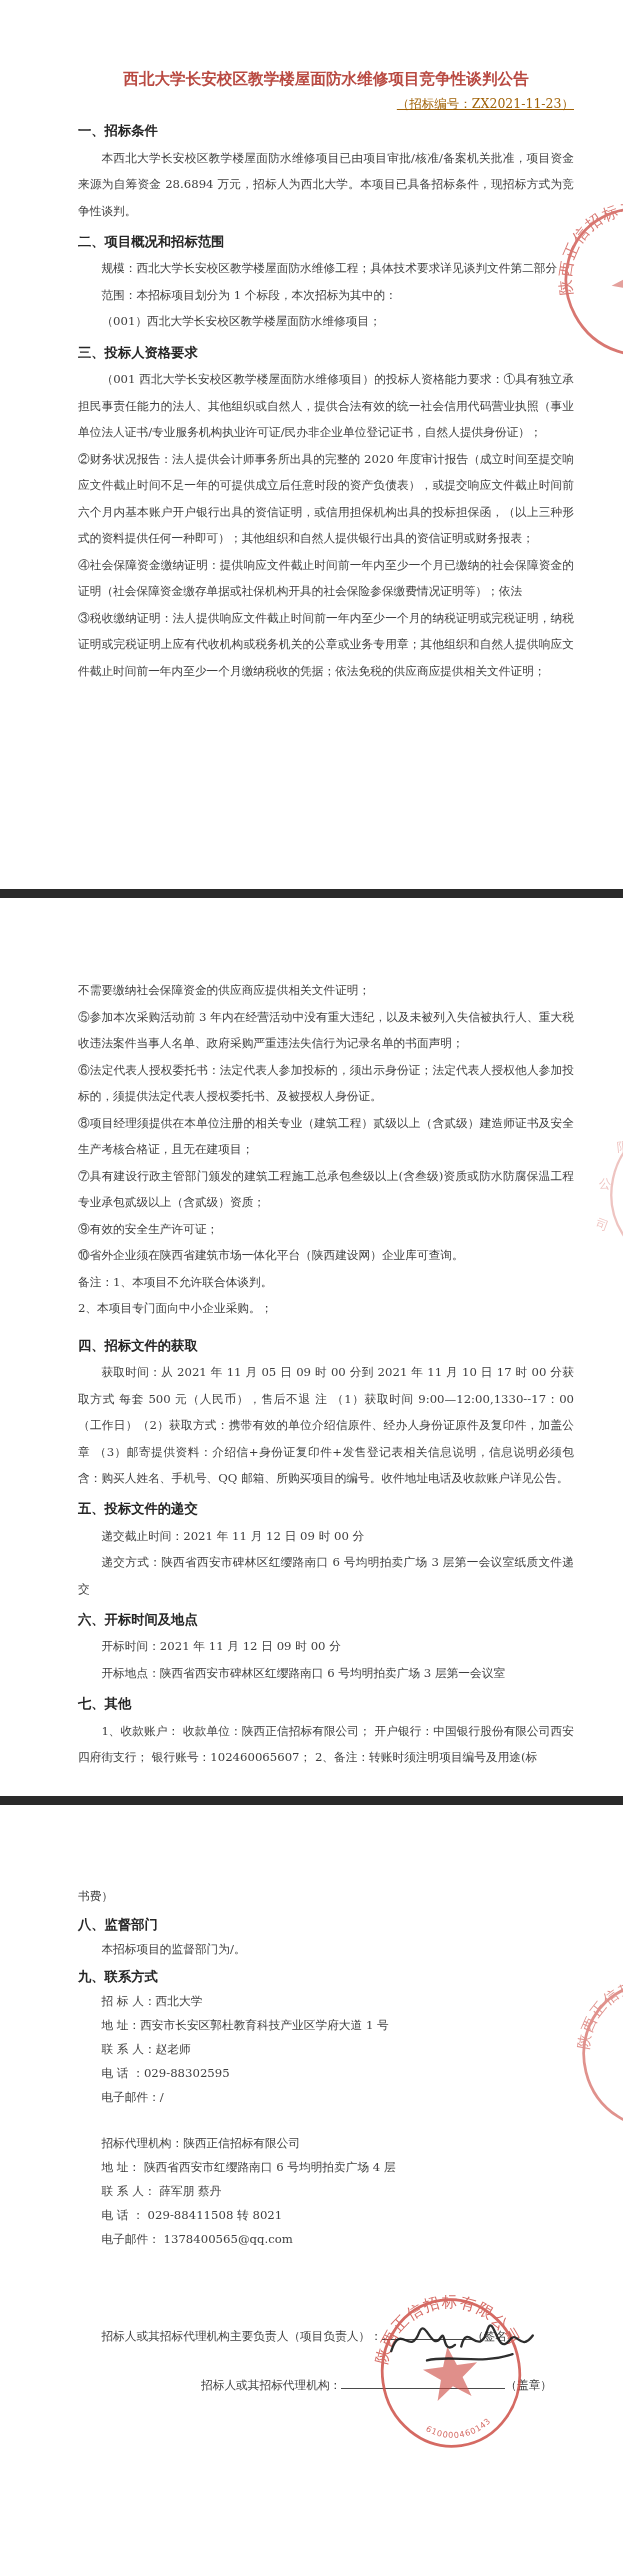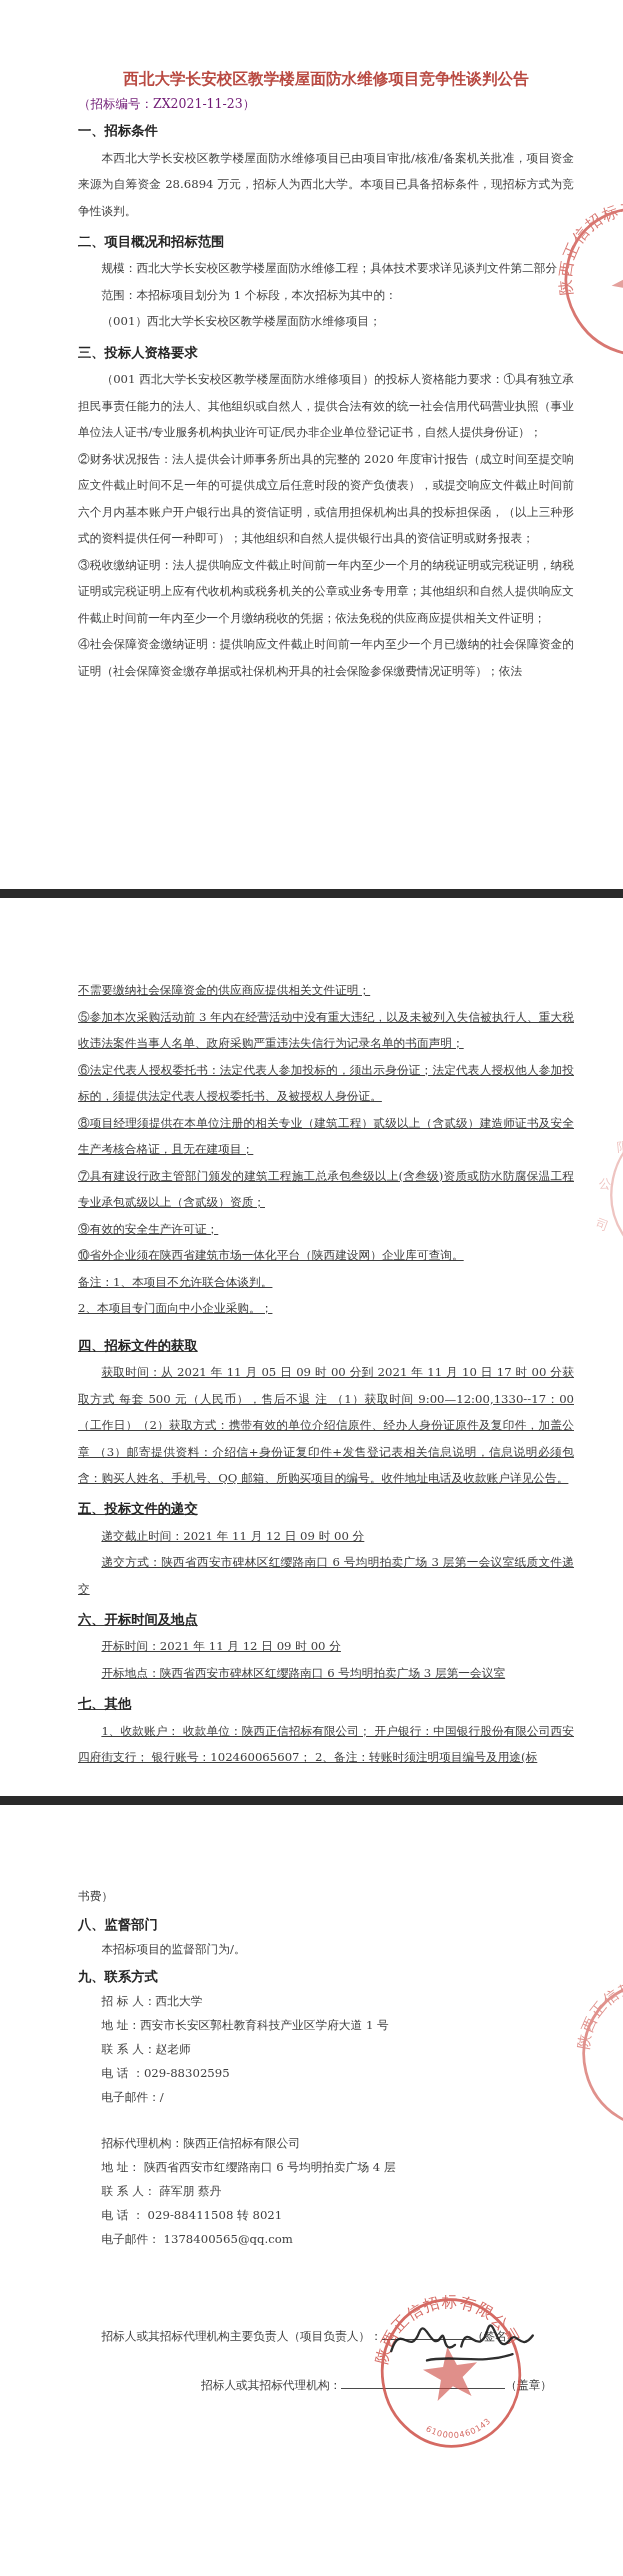--- a/index.html
+++ b/index.html
@@ -6,34 +6,34 @@
   body{
     width:624px;height:2576px;position:relative;overflow:hidden;
     background:#ffffff;color:#3f3f3f;
     font-family:"DejaVu Serif","Liberation Serif",serif;
   }
   .page{
     position:absolute;left:0;width:624px;box-sizing:border-box;
     padding-left:78px;padding-right:50px;overflow:hidden;
   }
   #page1{top:0;height:1069px;padding-top:67px;font-size:11.7px;line-height:26.5px;}
-  #page2{top:899px;height:897px;padding-top:78px;font-size:11.7px;line-height:26.5px;text-decoration:underline;}
+  #page2{top:899px;height:897px;padding-top:78px;font-size:11.7px;line-height:26.5px;}
   #page3{top:1806px;height:770px;padding-top:78px;font-size:11.7px;line-height:24px;}
   p{margin:0;text-align:justify;}
   .ind{text-indent:2em;}
   .h{
     font-family:"DejaVu Sans","Liberation Sans",sans-serif;
     font-weight:700;font-size:13.3px;color:#262626;margin-top:4.7px;text-align:left;
   }
   .h4m{margin-top:11px;}
   .title{
     font-size:15.6px;font-weight:700;color:#b94a42;text-align:center;
     line-height:23.4px;margin:0;
   }
-  .subtitle{font-size:12.5px;color:#701a75;text-align:left;line-height:20px;margin:3.1px 0 0 0;font-weight:400;}
+  .subtitle{font-size:12.5px;color:#a16207;text-align:right;line-height:20px;margin:3.1px 0 0 0;font-weight:400;text-decoration:underline;}
   .region{margin-top:30px;}
   .sep{position:absolute;left:0;width:624px;height:9.4px;background:#2a2a2a;}
   #sep1{top:889px;}
   #sep2{top:1796px;}
   .gap-top{margin-top:22px;}
   .sig-line{margin-top:73px;text-indent:2em;text-align:left;white-space:nowrap;}
   .seal-line{margin-top:25px;padding-left:101px;text-align:center;white-space:nowrap;}
   .blank{display:inline-block;border-bottom:0.8px solid #4a4a4a;height:11px;vertical-align:baseline;}
   .blank-sign{width:90px;}
   .blank-seal{width:164px;}
@@ -48,22 +48,22 @@
   <p class="subtitle">（招标编号：ZX2021-11-23）</p>
   <p class="h">一、招标条件</p>
   <p class="ind">本西北大学长安校区教学楼屋面防水维修项目已由项目审批/核准/备案机关批准，项目资金来源为自筹资金 28.6894 万元，招标人为西北大学。本项目已具备招标条件，现招标方式为竞争性谈判。</p>
   <p class="h">二、项目概况和招标范围</p>
   <p class="ind">规模：西北大学长安校区教学楼屋面防水维修工程；具体技术要求详见谈判文件第二部分</p>
   <p class="ind">范围：本招标项目划分为 1 个标段，本次招标为其中的：</p>
   <p class="ind">（001）西北大学长安校区教学楼屋面防水维修项目；</p>
   <p class="h">三、投标人资格要求</p>
   <p class="ind">（001 西北大学长安校区教学楼屋面防水维修项目）的投标人资格能力要求：①具有独立承担民事责任能力的法人、其他组织或自然人，提供合法有效的统一社会信用代码营业执照（事业单位法人证书/专业服务机构执业许可证/民办非企业单位登记证书，自然人提供身份证）；</p>
   <p>②财务状况报告：法人提供会计师事务所出具的完整的 2020 年度审计报告（成立时间至提交响应文件截止时间不足一年的可提供成立后任意时段的资产负债表），或提交响应文件截止时间前六个月内基本账户开户银行出具的资信证明，或信用担保机构出具的投标担保函，（以上三种形式的资料提供任何一种即可）；其他组织和自然人提供银行出具的资信证明或财务报表；</p>
+  <p>④社会保障资金缴纳证明：提供响应文件截止时间前一年内至少一个月已缴纳的社会保障资金的证明（社会保障资金缴存单据或社保机构开具的社会保险参保缴费情况证明等）；依法</p>
   <p>③税收缴纳证明：法人提供响应文件截止时间前一年内至少一个月的纳税证明或完税证明，纳税证明或完税证明上应有代收机构或税务机关的公章或业务专用章；其他组织和自然人提供响应文件截止时间前一年内至少一个月缴纳税收的凭据；依法免税的供应商应提供相关文件证明；</p>
-  <p>④社会保障资金缴纳证明：提供响应文件截止时间前一年内至少一个月已缴纳的社会保障资金的证明（社会保障资金缴存单据或社保机构开具的社会保险参保缴费情况证明等）；依法</p>
 </div>
 
 <svg class="stamp" style="left:555px;top:200px;opacity:.75;transform:rotate(-28deg);" width="164" height="164" viewBox="0 0 210 210">
   <ellipse cx="105" cy="105" rx="90" ry="94" fill="none" stroke="#cc4a42" stroke-width="3.5"></ellipse>
   <defs>
       <path id="arcA" d="M 25 132 A 84 88 0 1 1 185 132"></path>
       <path id="arcA2" d="M 43 142 A 72 74 0 0 0 167 142"></path>
     </defs>
   <text fill="#cc4a42" font-size="20" letter-spacing="2">
     <textPath href="#arcA" xlink:href="#arcA" startOffset="50%" text-anchor="middle">陕西正信招标有限公司</textPath>

